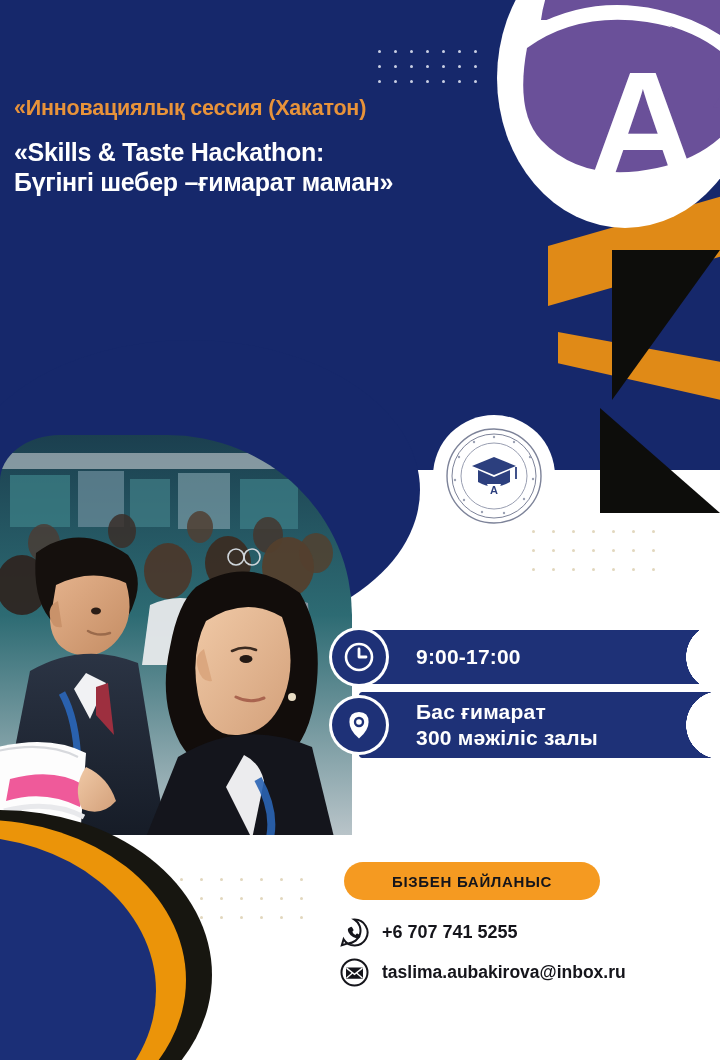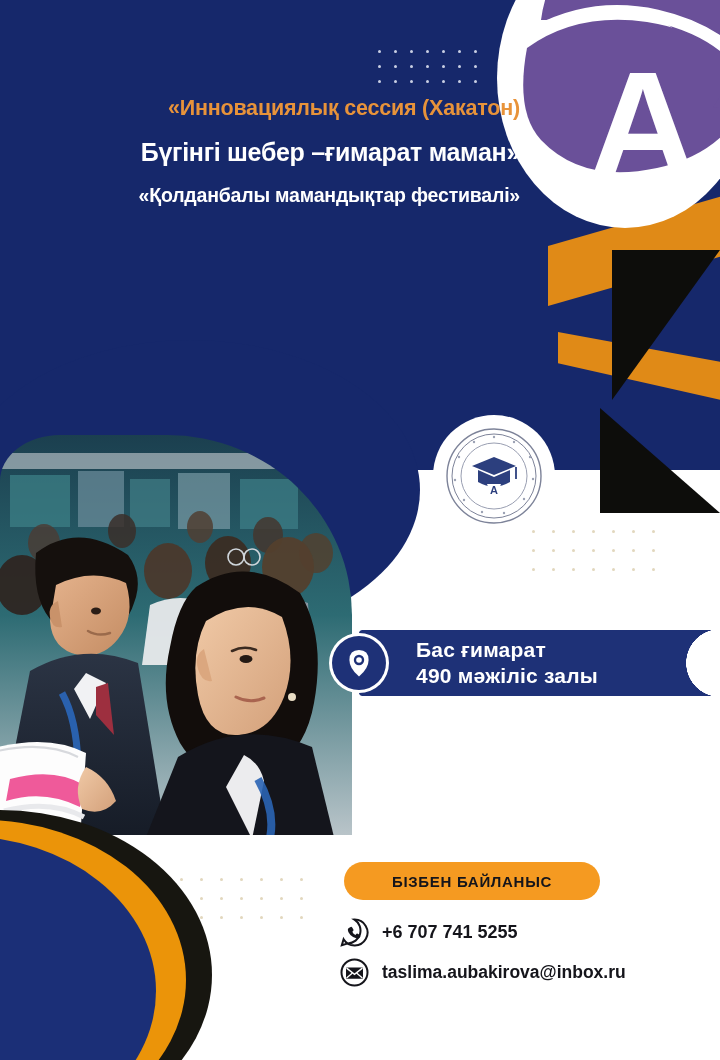--- a/index.html
+++ b/index.html
@@ -77,21 +77,21 @@
     overflow:hidden;
   }
   .emblem-svg{ position:absolute; left:0; top:0; }
 
   
   .headline{
     position:absolute; z-index:12;
     left:0; top:96px;
     width:520px;
     padding-left:14px;
-    text-align:right;
+    text-align:left;
   }
   .h-line1{
     color:#e8933a;
     font-size:21.5px; font-weight:bold;
     letter-spacing:-0.2px;
     line-height:1.15;
     white-space:nowrap;
   }
   .h-main{
     margin-top:16px;
@@ -437,23 +437,23 @@
       <span style="left: 40px; top: 38px;"></span>
       <span style="left: 60px; top: 38px;"></span>
       <span style="left: 80px; top: 38px;"></span>
       <span style="left: 100px; top: 38px;"></span>
       <span style="left: 120px; top: 38px;"></span>
     </div>
 
   <div class="headline">
     <div class="h-line1">«Инновациялық сессия (Хакатон)</div>
     <div class="h-main">
+      <div>«Skills &amp; Taste Hackathon:</div>
       <div>Бүгінгі шебер –ғимарат маман»</div>
     </div>
-    <div class="h-line4">«Қолданбалы мамандықтар фестивалі»</div>
   </div>
 
   <div class="logo-ellipse" id="logo-ministry">
     <svg width="52" height="46" viewBox="0 0 52 46">
       <defs>
         <radialGradient id="gGold" cx="50%" cy="45%" r="60%">
           <stop offset="0%" stop-color="#f6e08a"></stop>
             <stop offset="70%" stop-color="#d7b43f"></stop>
             <stop offset="100%" stop-color="#a9862a"></stop>
         </radialGradient>
@@ -552,32 +552,42 @@
     </svg>
   </div>
 
   <div class="ring-black"></div>
   <div class="ring-orange"></div>
   <div class="ring-navy"></div>
 
   <div class="info-list">
 
 
+    <div class="info-row">
+      <div class="info-bar"></div>
+      <div class="info-icon">
+        <svg width="30" height="30" viewBox="0 0 30 30">
+          <circle cx="15" cy="15" r="13" fill="none" stroke="#ffffff" stroke-width="2.6"></circle>
+          <path d="M15 7 V15 H22" fill="none" stroke="#ffffff" stroke-width="2.8" stroke-linecap="round" stroke-linejoin="round"></path>
+        </svg>
+      </div>
+      <div class="info-text">9:00-17:00</div>
+    </div>
 
     <div class="info-row tall">
       <div class="info-bar"></div>
       <div class="info-icon">
         <svg width="28" height="30" viewBox="0 0 28 30">
           <path d="M14 2 q9.6 0 9.6 10 q0 8.4 -9.6 16.6 q-9.6 -8.2 -9.6 -16.6 q0 -10 9.6 -10z" fill="#ffffff"></path>
           <circle cx="14" cy="12" r="5.2" fill="#1e3177"></circle>
           <circle cx="14" cy="12" r="2.8" fill="#ffffff"></circle>
         </svg>
       </div>
       <div class="info-text">Бас ғимарат
-490 мәжіліс залы</div>
+300 мәжіліс залы</div>
     </div>
 
   </div>
 
   <div class="contact-badge">БІЗБЕН БАЙЛАНЫС</div>
 
   <div class="contact-line" id="contact-phone">
     <span class="c-icon">
       <svg width="29" height="29" viewBox="0 0 29 29">
         <path d="M14.5 1.6 A12.9 12.9 0 1 1 3.6 21.2 L1.8 27.2 L8 25.4 A12.9 12.9 0 0 0 14.5 1.6 z" fill="none" stroke="#15151b" stroke-width="2"></path>

